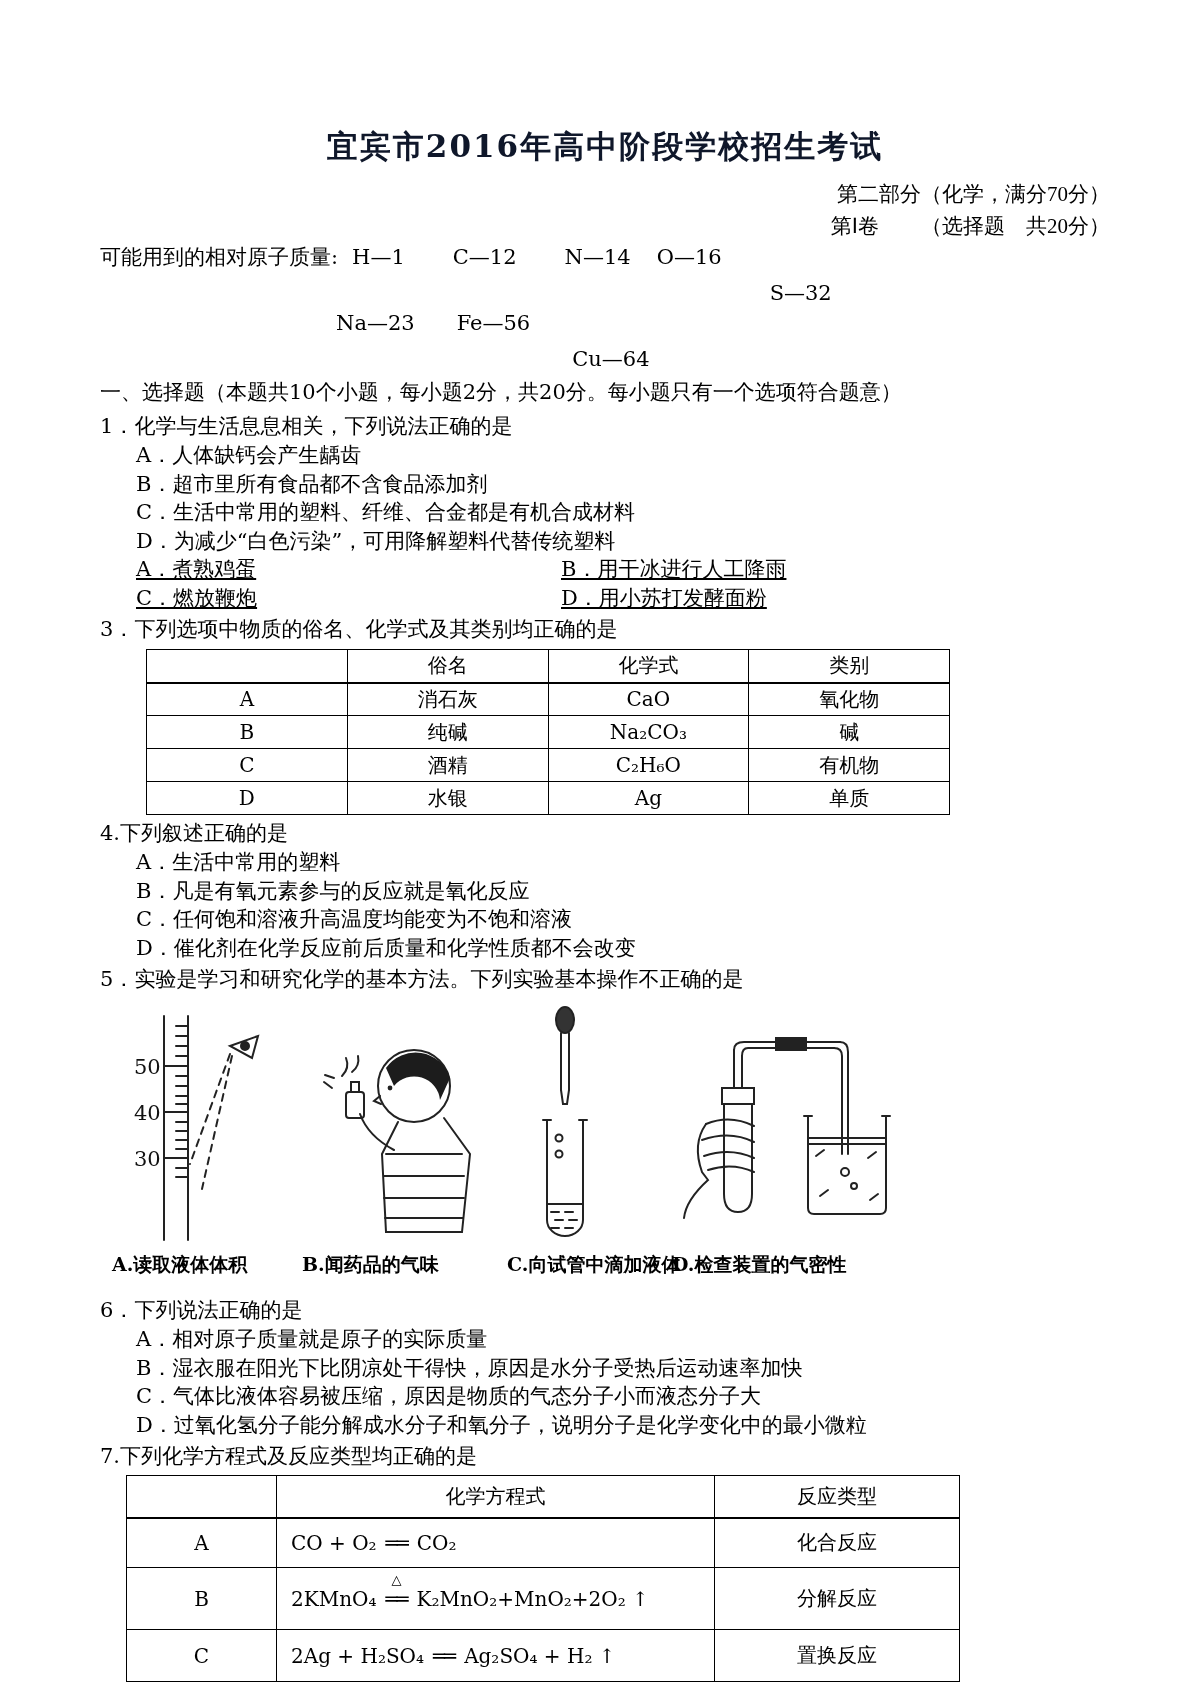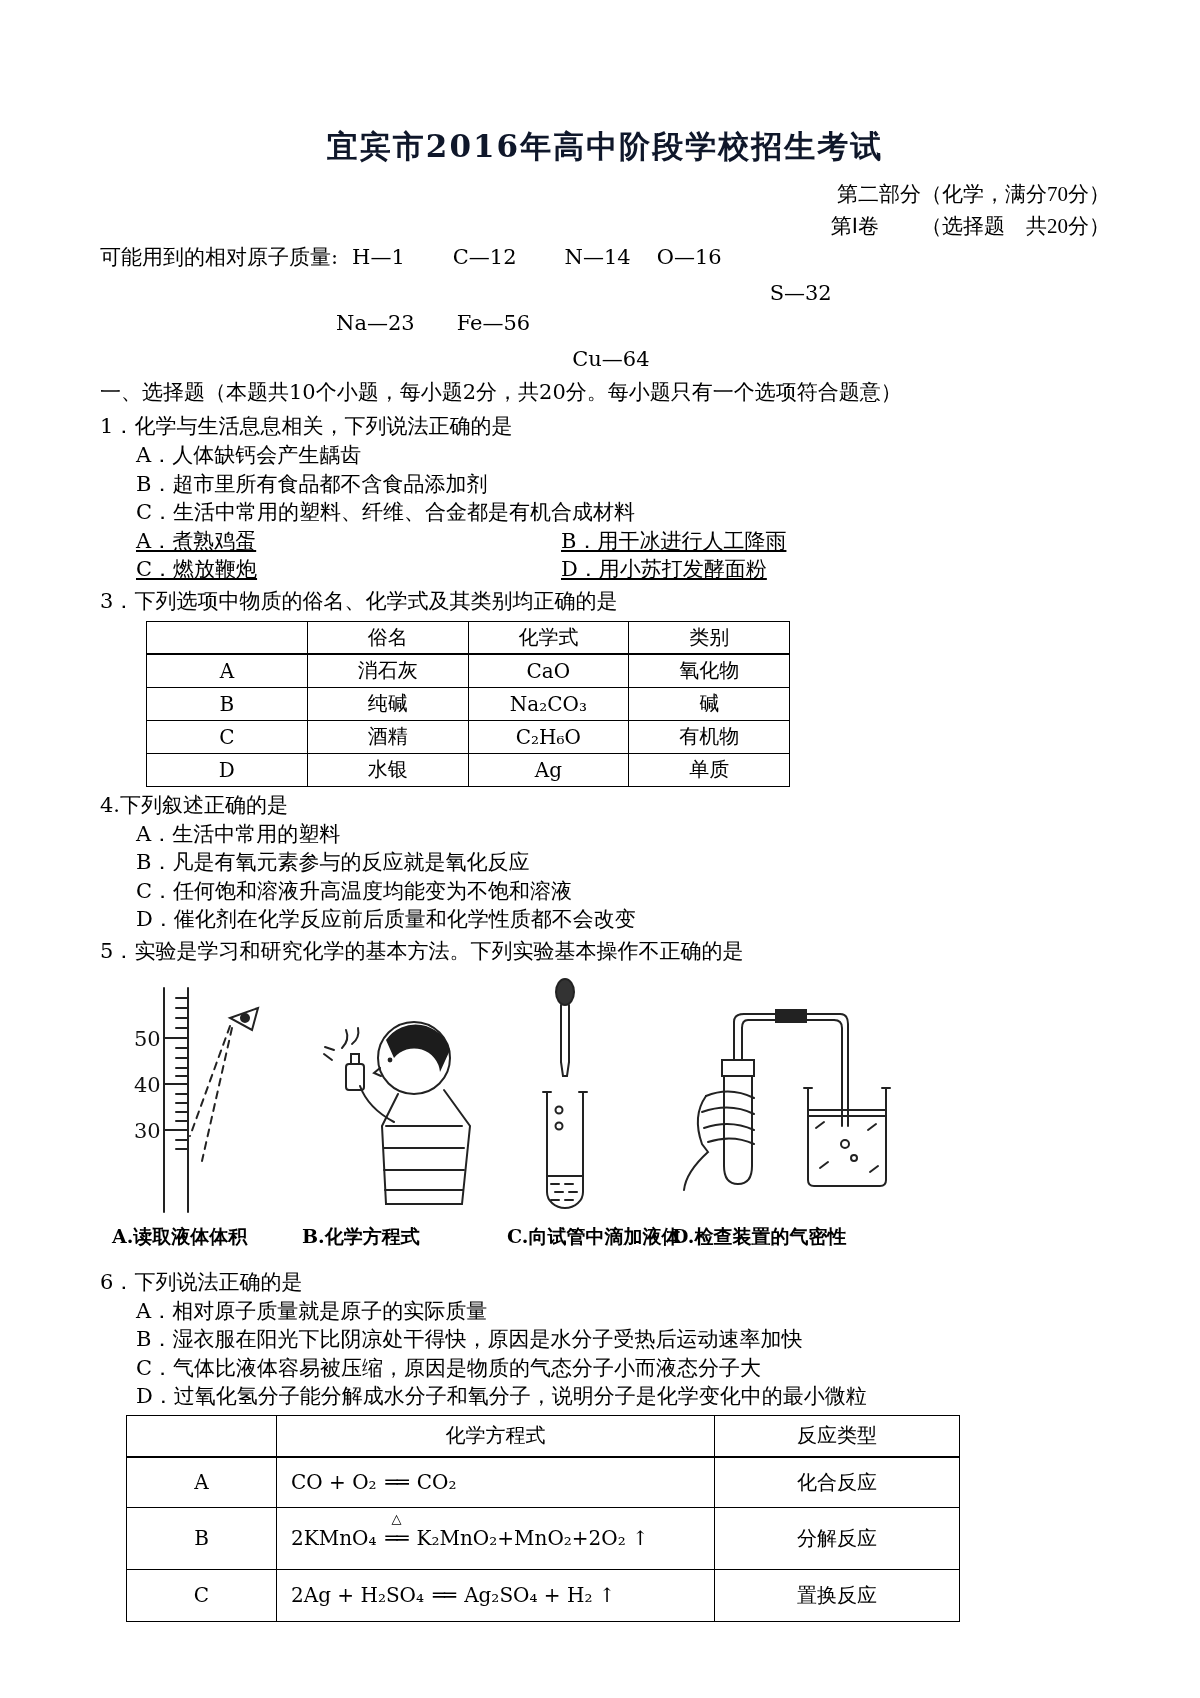--- a/index.html
+++ b/index.html
@@ -23,21 +23,21 @@
   .mass2 .tok { margin-right:42px; }
   .sectionline { font-size:21px; line-height:33px; margin-top:2px; }
 
   .q { font-size:21px; }
   .stem { line-height:29px; margin-top:3px; white-space:nowrap; }
   .opt { line-height:28.5px; padding-left:36px; white-space:nowrap; }
   .optgrid { display:grid; grid-template-columns:425px auto; padding-left:36px;text-decoration:underline; }
   .optgrid .gopt { line-height:28.5px; white-space:nowrap; }
 
   table { border-collapse:collapse; table-layout:fixed; }
-  .tbl1 { margin:5px 0 4px 46px; width:644px; }
+  .tbl1 { margin:5px 0 4px 46px; width:804px; }
   .tbl1 td { border:1.6px solid #000; text-align:center; height:33px;
              font-size:20px; padding:0 4px; }
   .tbl1 tr.hdr td { border-bottom-width:2.2px; }
   .tbl2 { margin:4px 0 0 26px; width:833px; }
   .tbl2 td { border:1.6px solid #000; text-align:center; font-size:20px; padding:0 6px; }
   .tbl2 tr.hdr td { height:42px; border-bottom-width:2.2px; }
   .tbl2 td.eqcell { text-align:left; padding-left:14px; }
   .tbl2 tr.rA td { height:50px; }
   .tbl2 tr.rB td { height:62px; }
   .tbl2 tr.rC td { height:52px; }
@@ -78,20 +78,21 @@
     <span class="tok">Cu—64</span>
   </div>
 
   <div class="sectionline">一、选择题（本题共10个小题，每小题2分，共20分。每小题只有一个选项符合题意）</div>
 
   <div class="q">
     <div class="stem"><span>1．</span><span>化学与生活息息相关，下列说法正确的是</span></div>
     <div class="opt">A．人体缺钙会产生龋齿</div>
     <div class="opt">B．超市里所有食品都不含食品添加剂</div>
     <div class="opt">C．生活中常用的塑料、纤维、合金都是有机合成材料</div>
+    <div class="opt">D．为减少“白色污染”，可用降解塑料代替传统塑料</div>
   </div>
 
   <div class="q">
     <div class="optgrid">
       <div class="gopt">A．煮熟鸡蛋</div>
       <div class="gopt">B．用干冰进行人工降雨</div>
       <div class="gopt">C．燃放鞭炮</div>
       <div class="gopt">D．用小苏打发酵面粉</div>
     </div>
   </div>
@@ -194,21 +195,21 @@
             <line x1="82" y1="194" x2="162" y2="194"></line>
             <line x1="83" y1="214" x2="161" y2="214"></line>
             <path d="M92,146 Q66,132 58,110"></path>
             <rect x="44" y="88" width="18" height="26" rx="3"></rect>
             <rect x="49" y="78" width="8" height="10"></rect>
             <path d="M40,72 q8,-8 4,-18"></path>
             <path d="M50,68 q8,-6 6,-16"></path>
             <path d="M30,84 l-8,-6 M32,74 l-9,-3"></path>
           </g>
         </svg>
-        <div class="figcap">B.化学方程式</div>
+        <div class="figcap">B.闻药品的气味</div>
       </div>
 
       <div class="figbox fc">
         <svg width="120" height="240" viewBox="0 0 120 240">
           <g class="sketch">
             <ellipse cx="58" cy="16" rx="9" ry="13" fill="#333"></ellipse>
             <line x1="54" y1="29" x2="54" y2="86"></line>
             <line x1="62" y1="29" x2="62" y2="86"></line>
             <path d="M54,86 L56,100 L60,100 L62,86"></path>
             <path d="M40,116 L40,216 A18,16 0 0 0 76,216 L76,116"></path>
@@ -266,20 +267,21 @@
 
   <div class="q" style="margin-top:18px">
     <div class="stem"><span>6．</span><span>下列说法正确的是</span></div>
     <div class="opt">A．相对原子质量就是原子的实际质量</div>
     <div class="opt">B．湿衣服在阳光下比阴凉处干得快，原因是水分子受热后运动速率加快</div>
     <div class="opt">C．气体比液体容易被压缩，原因是物质的气态分子小而液态分子大</div>
     <div class="opt">D．过氧化氢分子能分解成水分子和氧分子，说明分子是化学变化中的最小微粒</div>
   </div>
 
   <div class="q">
+    <div class="stem"><span>7.</span><span>下列化学方程式及反应类型均正确的是</span></div>
     <table class="tbl2">
       <tbody>
           <tr class="hdr">
         <td class="col-label"></td>
         <td class="col-eq">化学方程式</td>
         <td class="col-type">反应类型</td>
       </tr>
       <tr class="rA">
         <td>A</td>
         <td class="eqcell"><span>CO + O₂</span><span class="eqsign"><span class="over"></span><span>══</span></span><span>CO₂</span></td>

